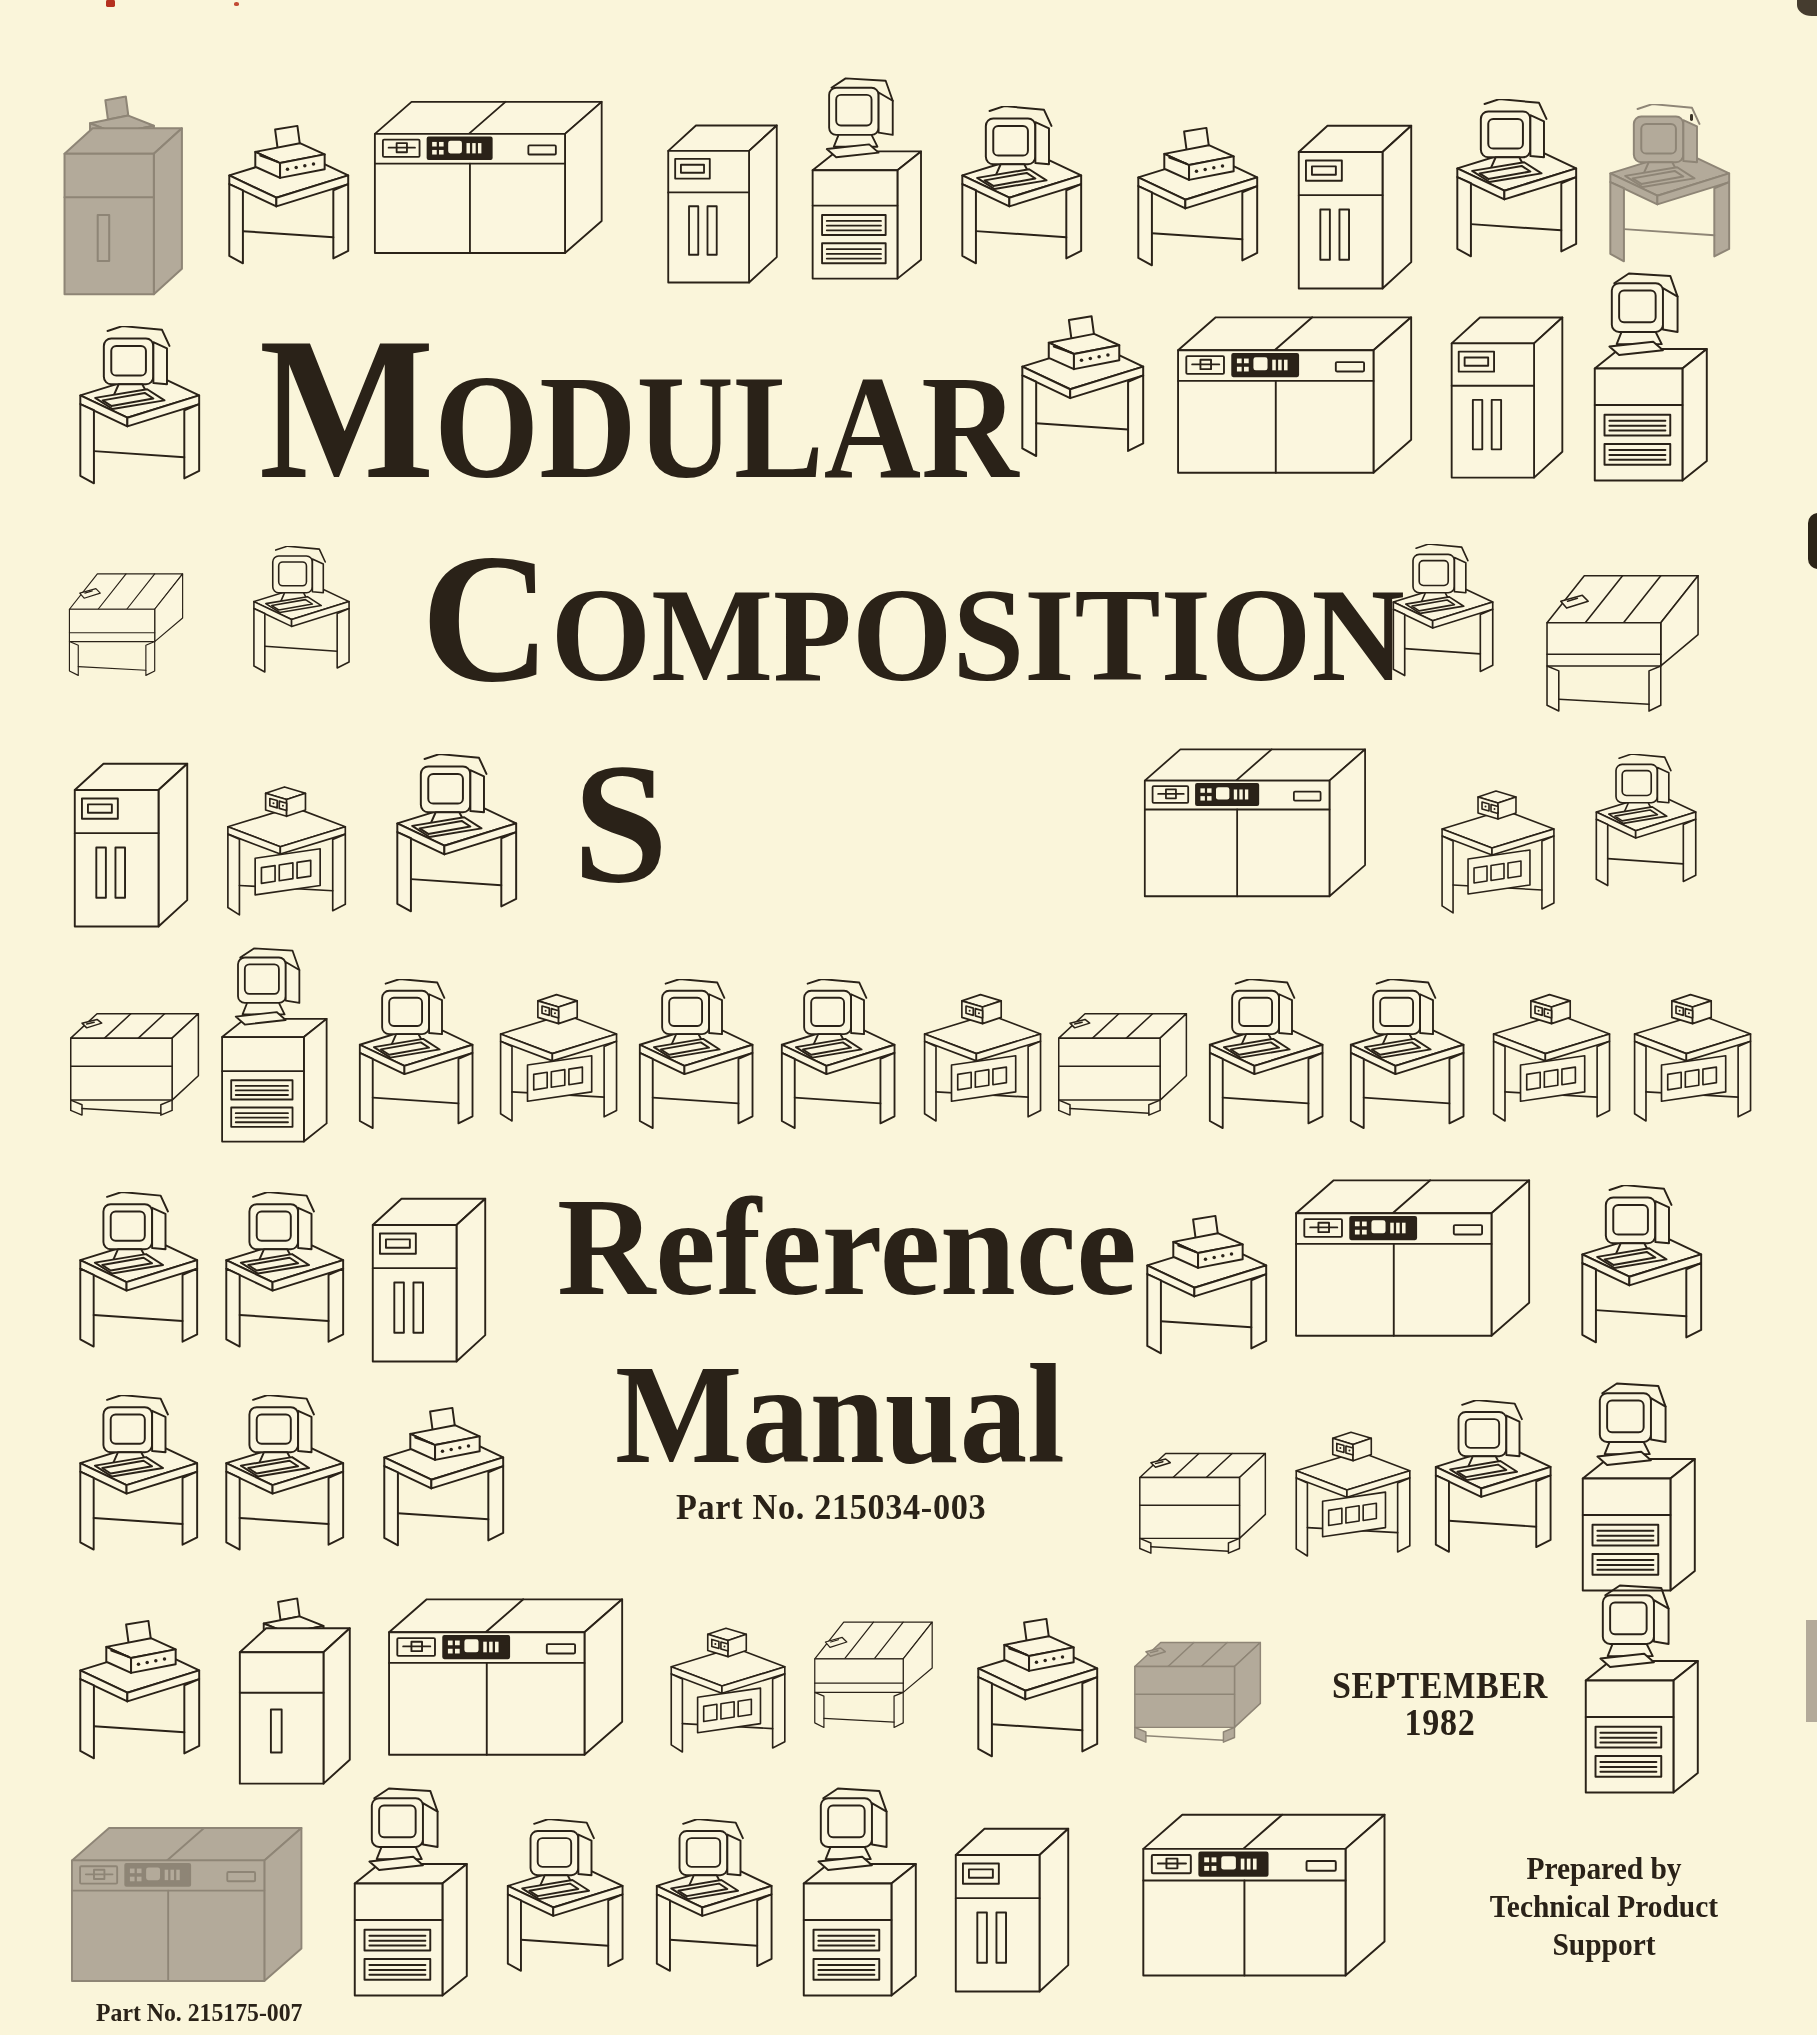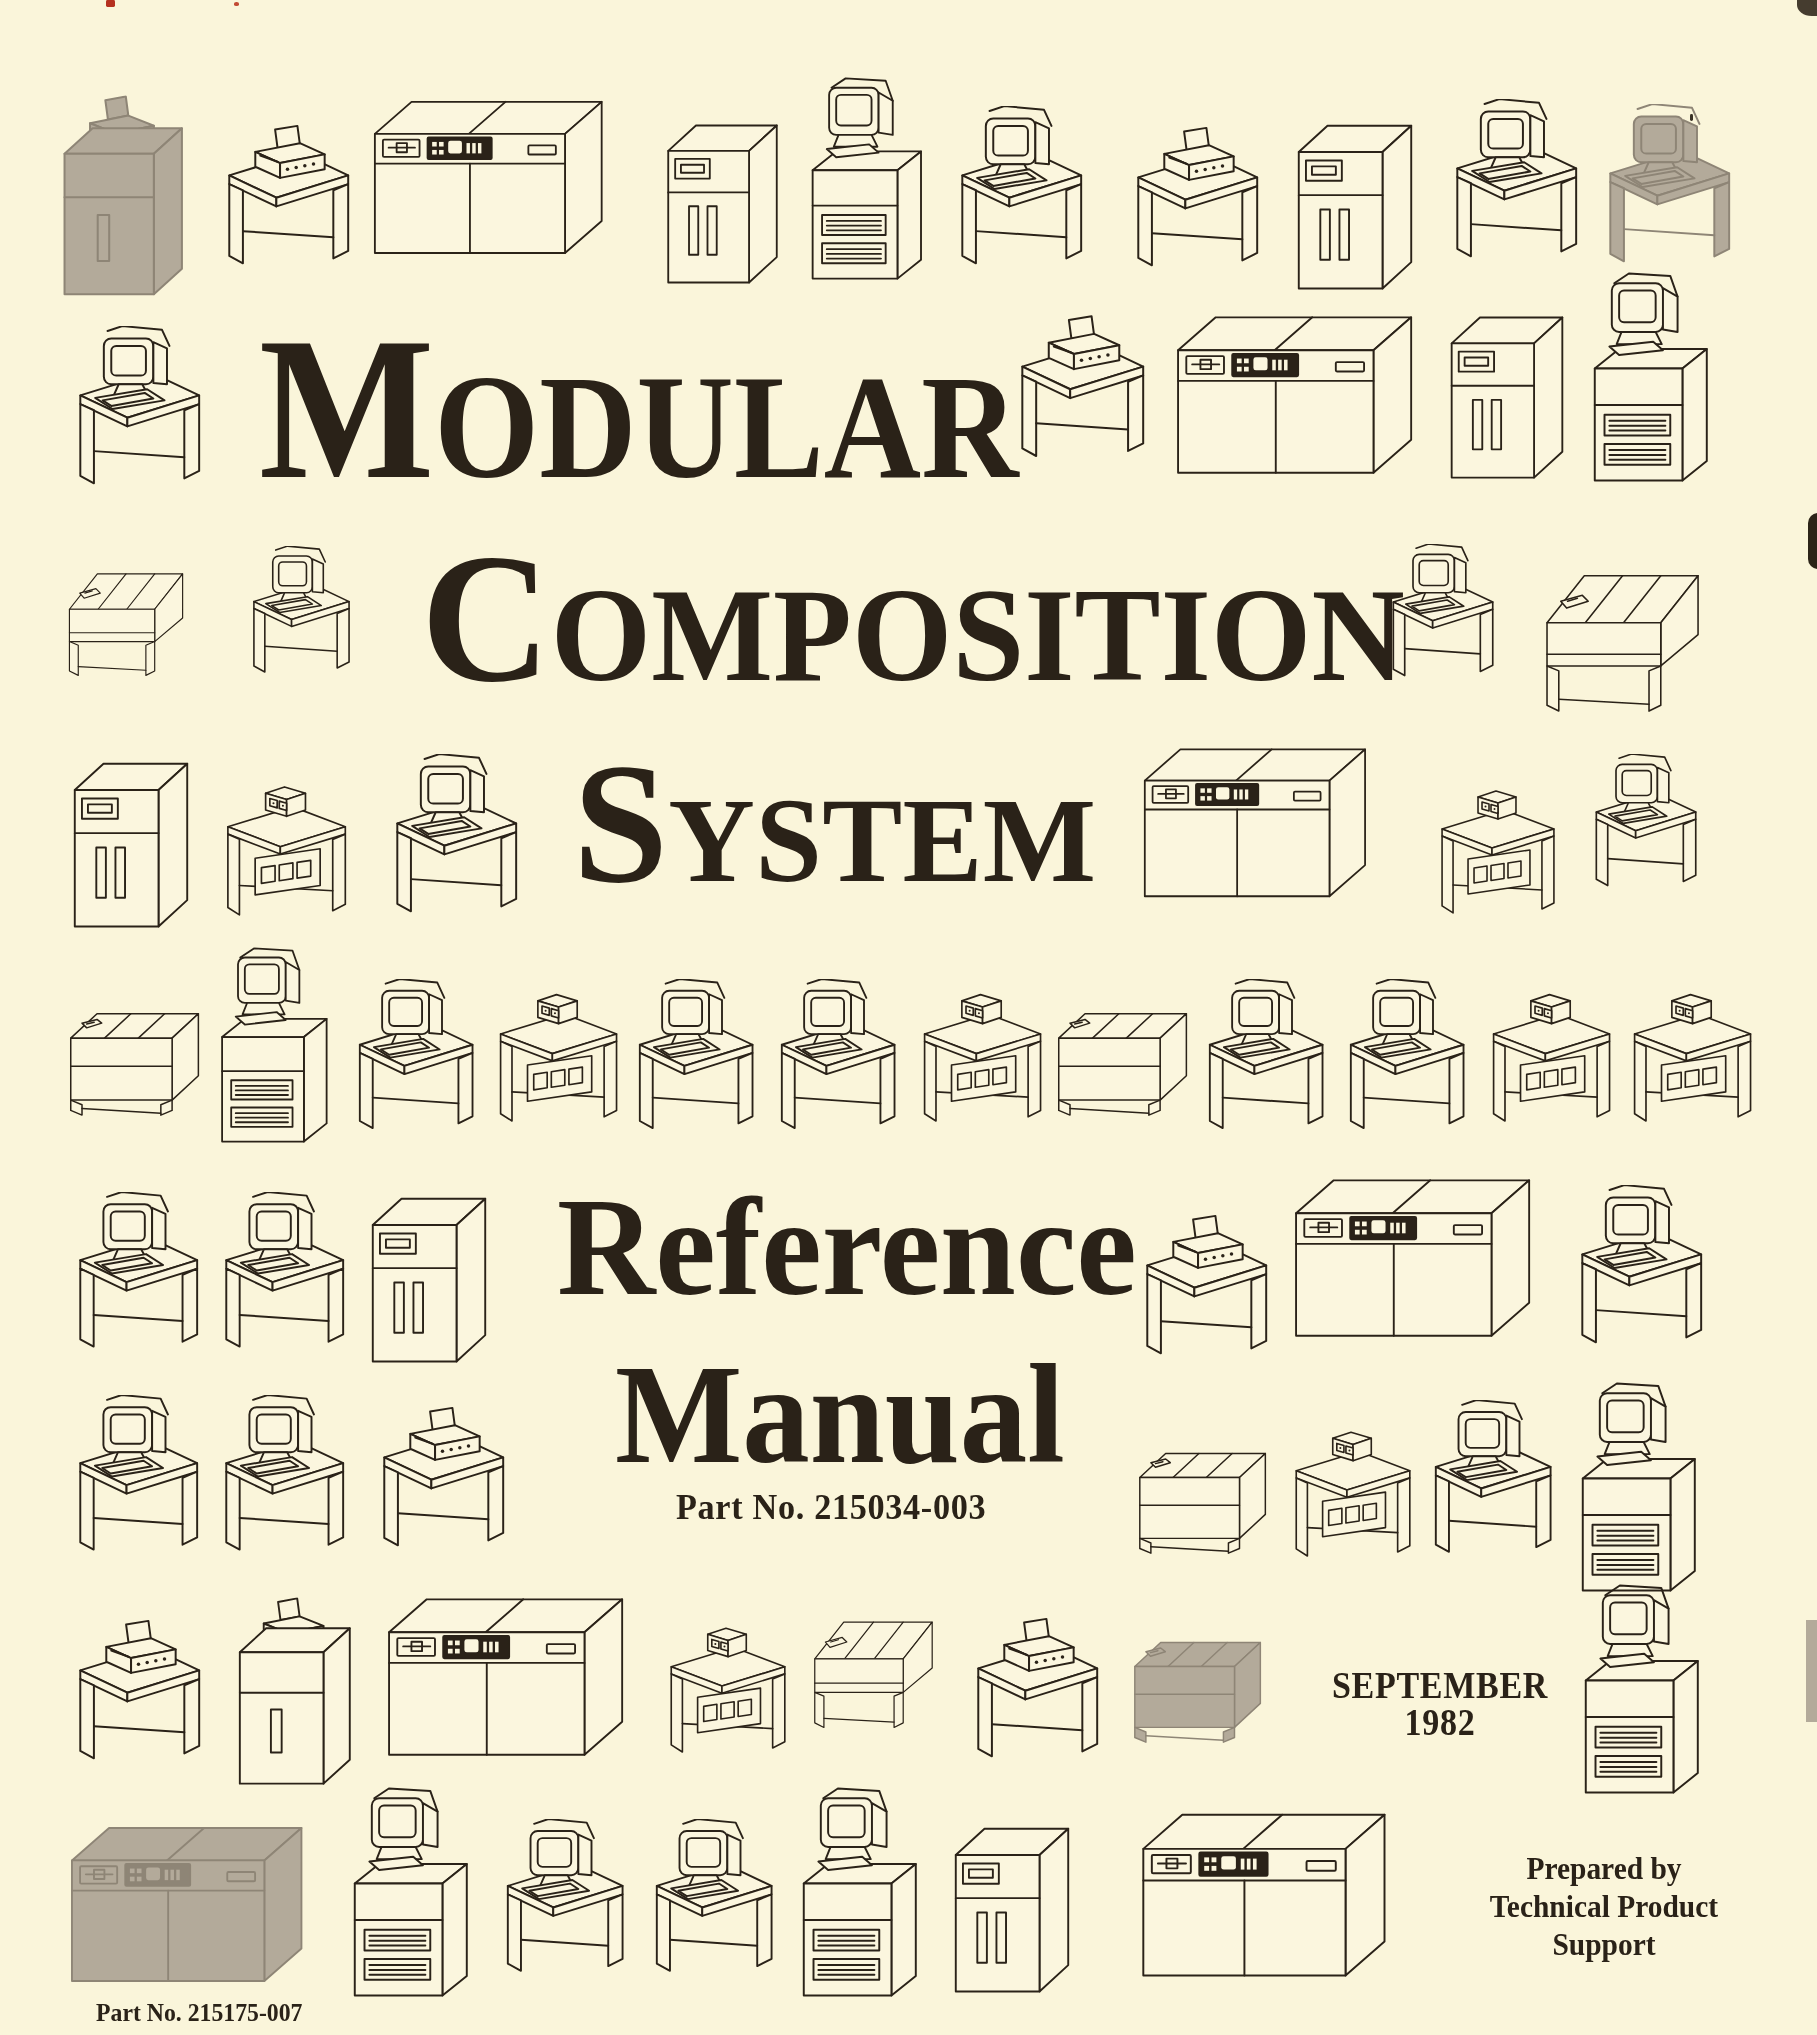--- a/index.html
+++ b/index.html
@@ -399,21 +399,21 @@
       </svg>
     </div>
 
   <div class="tline t-modular">
     <span class="cap">M</span><span class="rest">ODULAR</span>
   </div>
   <div class="tline t-composition">
     <span class="cap">C</span><span class="rest">OMPOSITION</span>
   </div>
   <div class="tline t-system">
-    <span class="cap">S</span><span class="rest">YSTEM</span>
+    <span class="cap">S</span>
   </div>
 
   <div class="sub s-reference">Reference</div>
   <div class="sub s-manual">Manual</div>
   <div class="sub s-partno">Part No. 215034-003</div>
 
   <div class="cblock d-sept1">SEPTEMBER</div>
   <div class="cblock d-sept2">1982</div>
 
   <div class="cblock c-line1">Prepared by</div>

